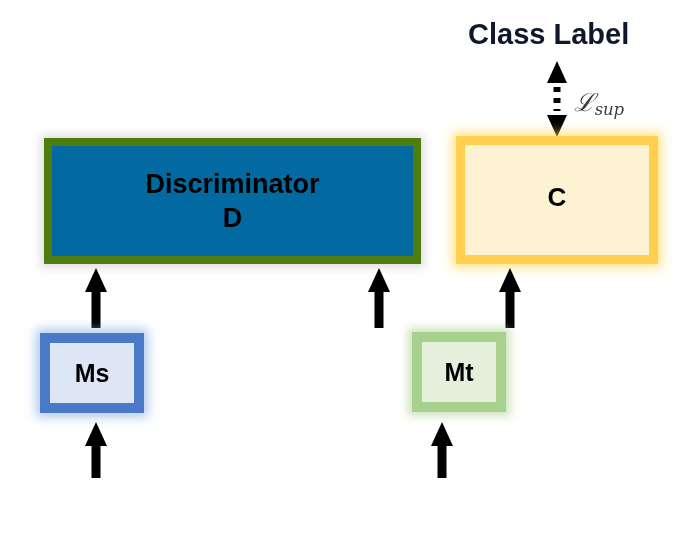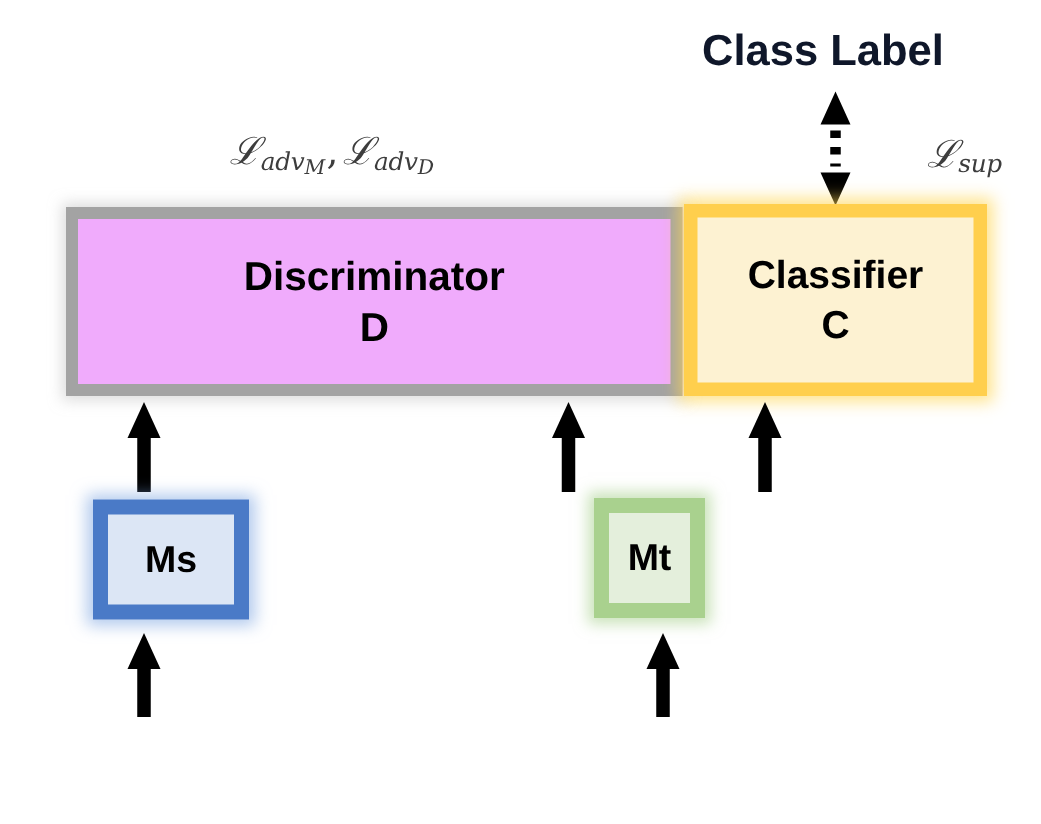--- a/index.html
+++ b/index.html
@@ -30,53 +30,53 @@
     color: #000000;
     font-weight: bold;
     line-height: 1.12;
   }
 
   .node-line { display: block; }
 
   
   #node-discriminator {
     left: 44px;  top: 138px;
-    width: 411px; height: 126px;
-    background: #f0abfc;
-    border: 8px solid #a3a3a3;
+    width: 377px; height: 126px;
+    background: #0369a1;
+    border: 8px solid #4d7c0f;
     box-shadow: 0 0 9px 3px rgba(191,191,191,0.55);
     font-size: 27px;
   }
   #node-discriminator .node-line:first-child { margin-bottom: 4px; }
 
   
   #node-classifier {
     left: 456px; top: 136px;
     width: 202px; height: 128px;
     background: #fdf2d2;
     border: 9px solid #ffcf4d;
     box-shadow: 0 0 10px 4px rgba(255,214,80,0.65);
     font-size: 26px;
   }
   #node-classifier .node-line:first-child { margin-bottom: 4px; }
 
   
   #node-ms {
-    left: 62px; top: 333px;
+    left: 40px; top: 333px;
     width: 104px; height: 80px;
     background: #dce6f5;
     border: 10px solid #4a7ac7;
     box-shadow: 0 0 10px 4px rgba(125,165,225,0.6);
     font-size: 25px;
   }
 
   
   #node-mt {
-    left: 396px; top: 332px;
-    width: 74px; height: 80px;
+    left: 412px; top: 332px;
+    width: 94px; height: 80px;
     background: #e4efdc;
     border: 10px solid #a9d18e;
     box-shadow: 0 0 9px 4px rgba(169,209,142,0.6);
     font-size: 25px;
   }
 
   
   .plain-label {
     position: absolute;
     color: #0f172a;
@@ -120,37 +120,33 @@
     vertical-align: -0.22em;
   }
   #math-adv {
     left: 153px; top: 82px;
     font-size: 25px;
   }
   #math-adv .sep { font-style: normal; padding: 0 3px 0 1px; }
   #math-sup {
     left: 574px; top: 84px;
     font-size: 25px;
-    margin-left: 44px;
   }
 
   
   .arrow {
     position: absolute;
   }
   .arrow svg { display: block; }
 </style>
 </head>
 <body>
 
 <div id="canvas">
 
-  <div class="math" id="math-adv">
-    <span class="scriptL">ℒ</span><span class="sub">adv<span class="subsub">M</span></span><span class="sep">,</span><span class="scriptL">ℒ</span><span class="sub">adv<span class="subsub">D</span></span>
-  </div>
 
   <div class="math" id="math-sup">
     <span class="scriptL">ℒ</span><span class="sub">sup</span>
   </div>
 
   <div class="plain-label" id="label-class">Class Label</div>
 
   <div class="arrow" style="left:541px; top:60px;">
     <svg width="32" height="78" viewBox="0 0 32 78">
       <polygon points="16,1 26,23 6,23" fill="#000000"></polygon>
@@ -158,21 +154,20 @@
       <line x1="16" y1="27" x2="16" y2="51" stroke="#000000" stroke-width="7" stroke-dasharray="5,6" stroke-linecap="butt"></line>
     </svg>
   </div>
 
   <div class="node" id="node-discriminator">
     <span class="node-line">Discriminator</span>
     <span class="node-line">D</span>
   </div>
 
   <div class="node" id="node-classifier">
-    <span class="node-line">Classifier</span>
     <span class="node-line">C</span>
   </div>
 
   <div class="arrow" style="left:83px; top:268px;">
     <svg width="26" height="60" viewBox="0 0 26 60">
       <polygon points="13,0 24,24 2,24" fill="#000000"></polygon>
       <rect x="8.5" y="21" width="9" height="39" fill="#000000"></rect>
     </svg>
   </div>
 

